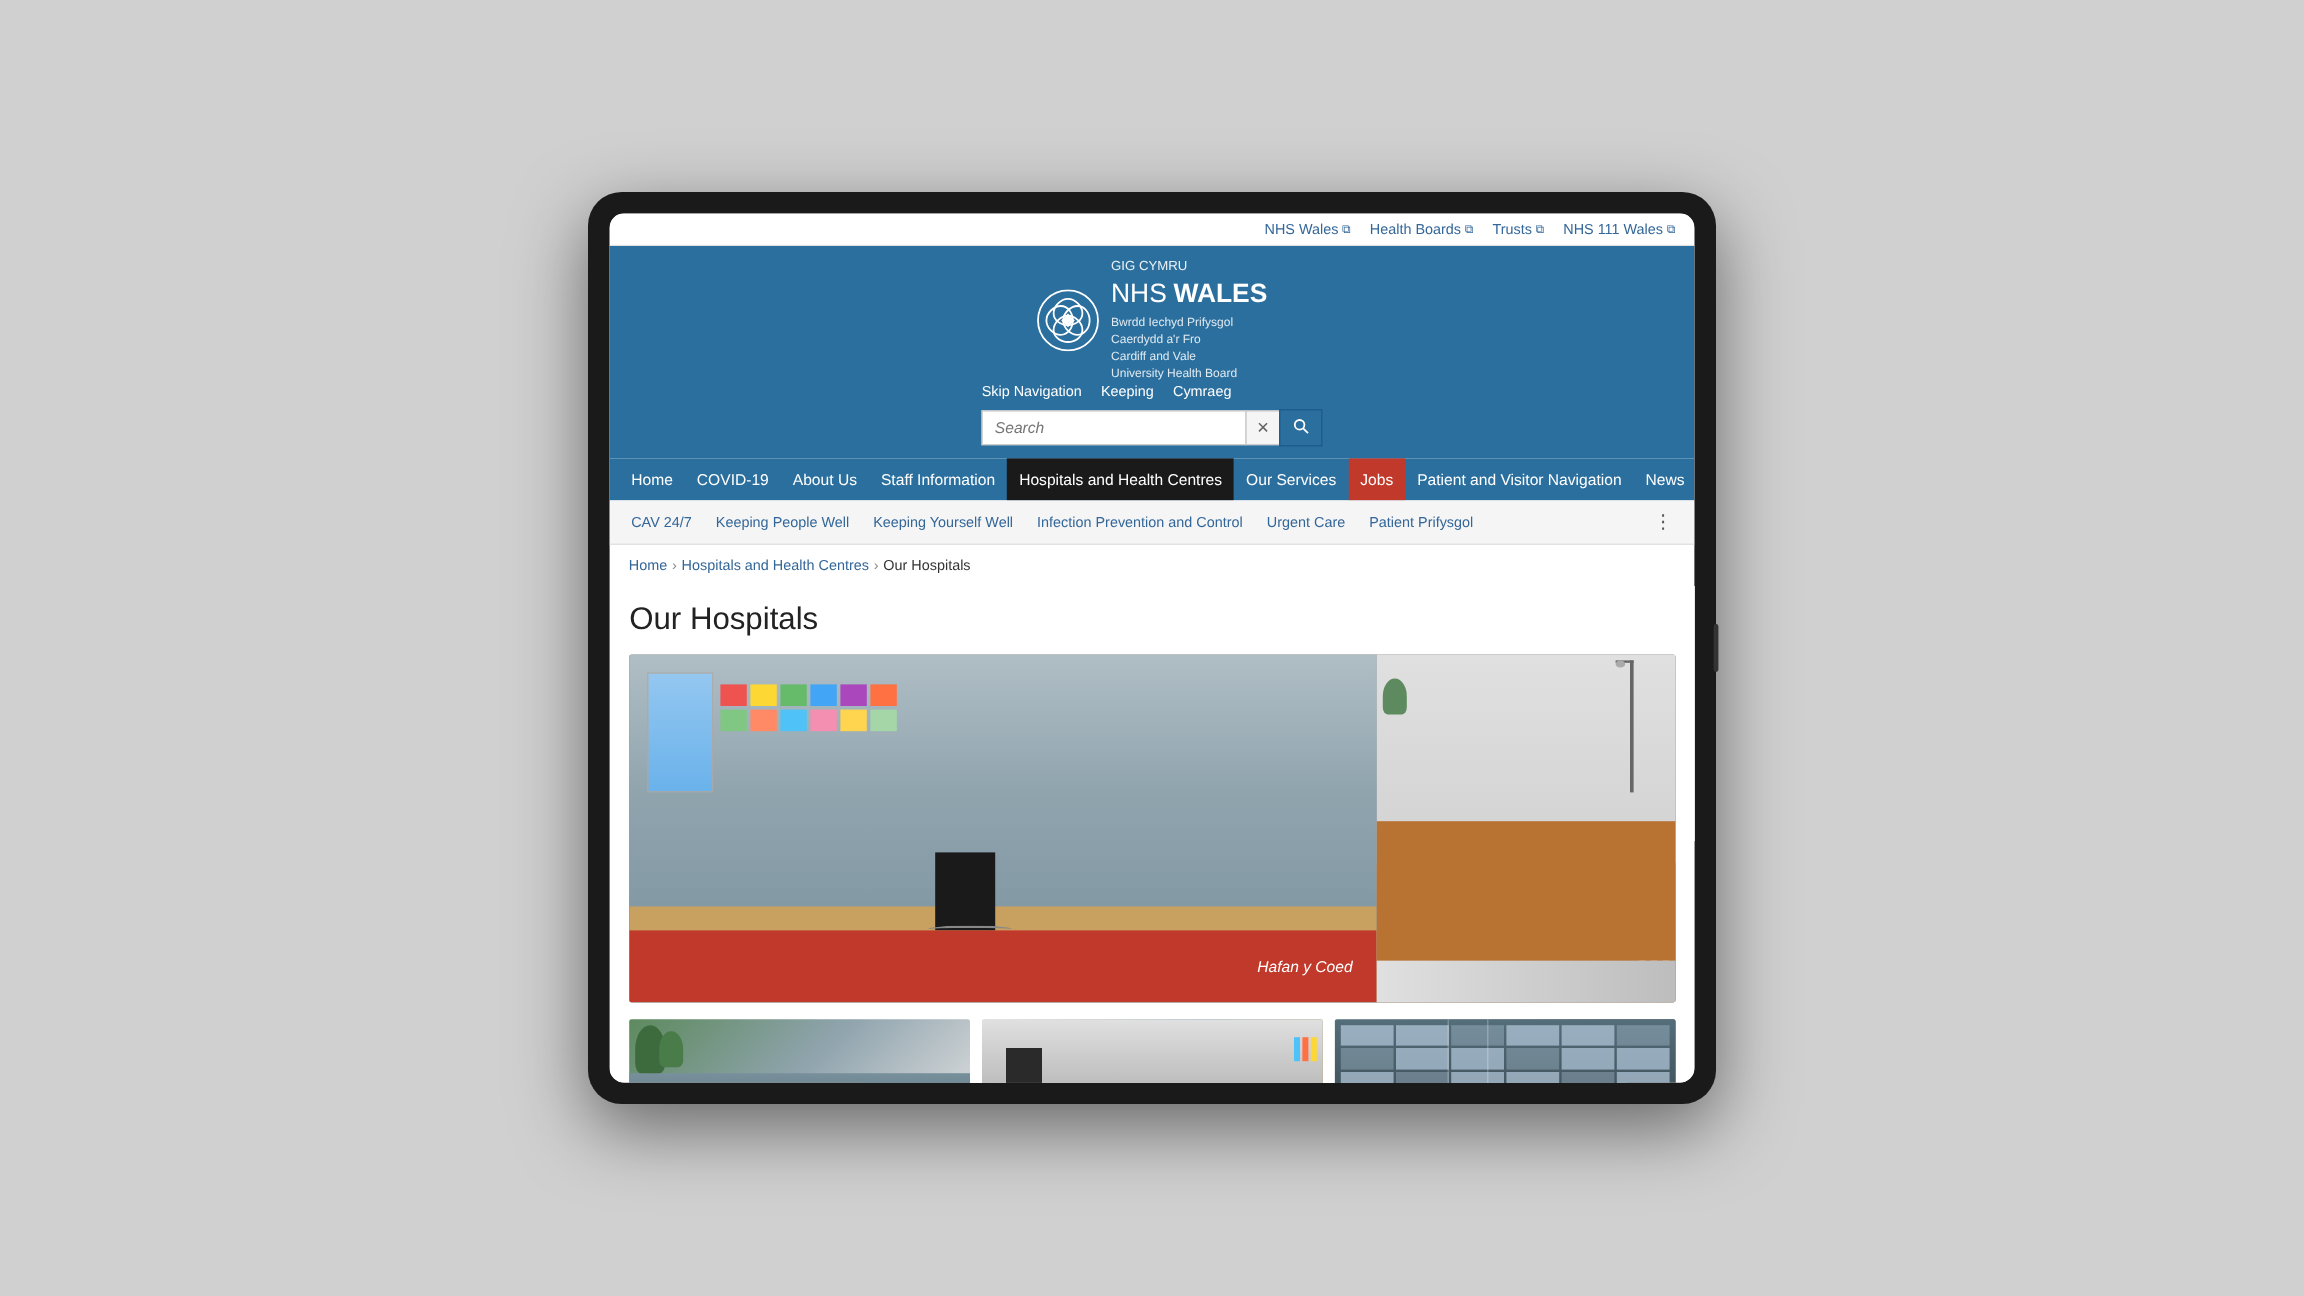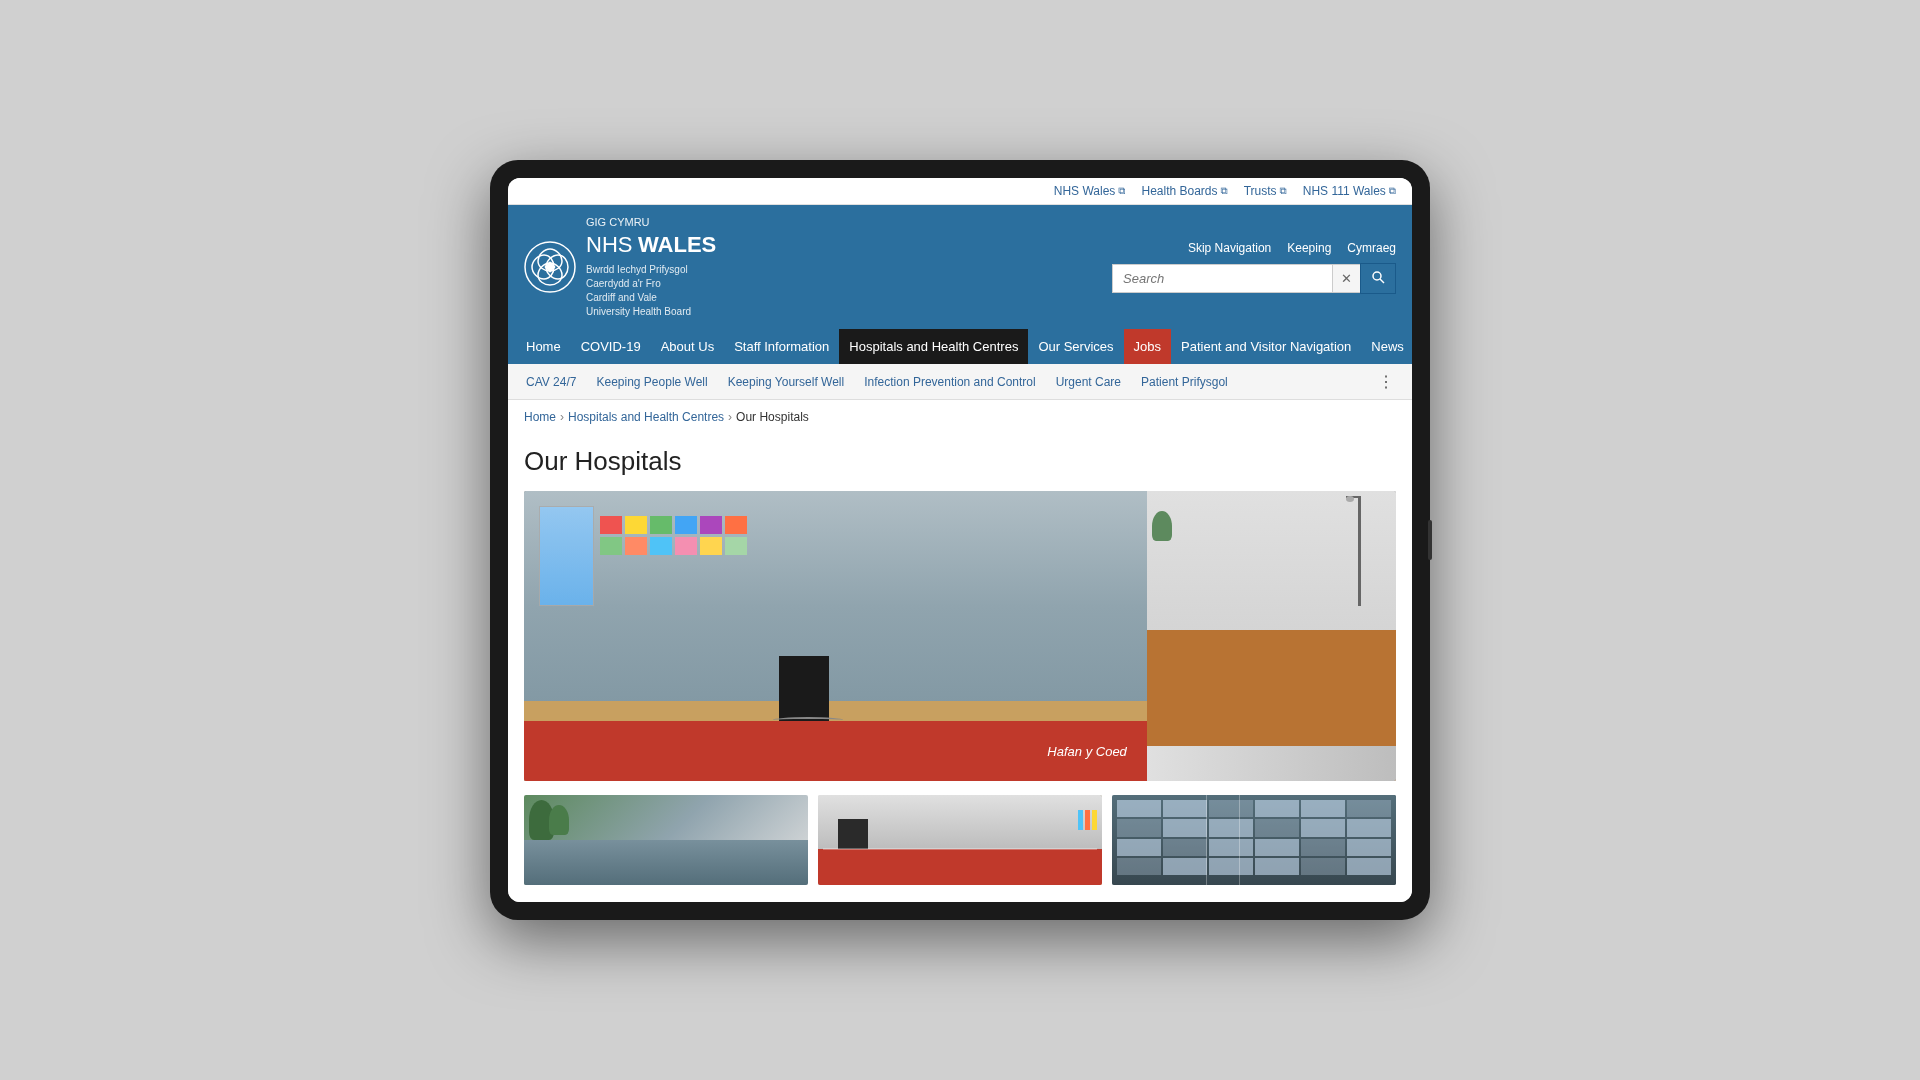--- a/index.html
+++ b/index.html
@@ -57,20 +57,21 @@
       color: #336699;
     }
 
     
     .header {
       background: #2b6f9e;
       padding: 10px 16px;
       display: flex;
       align-items: center;
       justify-content: space-between;
+      flex-direction: column;
     }
 
     .logo-area {
       display: flex;
       align-items: center;
       gap: 10px;
     }
 
     .logo-icon {
       width: 52px;
@@ -84,21 +85,20 @@
     }
 
     .logo-text .nhs {
       font-size: 20px;
       font-weight: bold;
     }
 
     .header-right {
       display: flex;
       flex-direction: column;
-      align-items: flex-end;
       gap: 8px;
     }
 
     .header-links {
       display: flex;
       gap: 16px;
       font-size: 12px;
     }
 
     .header-links a {

